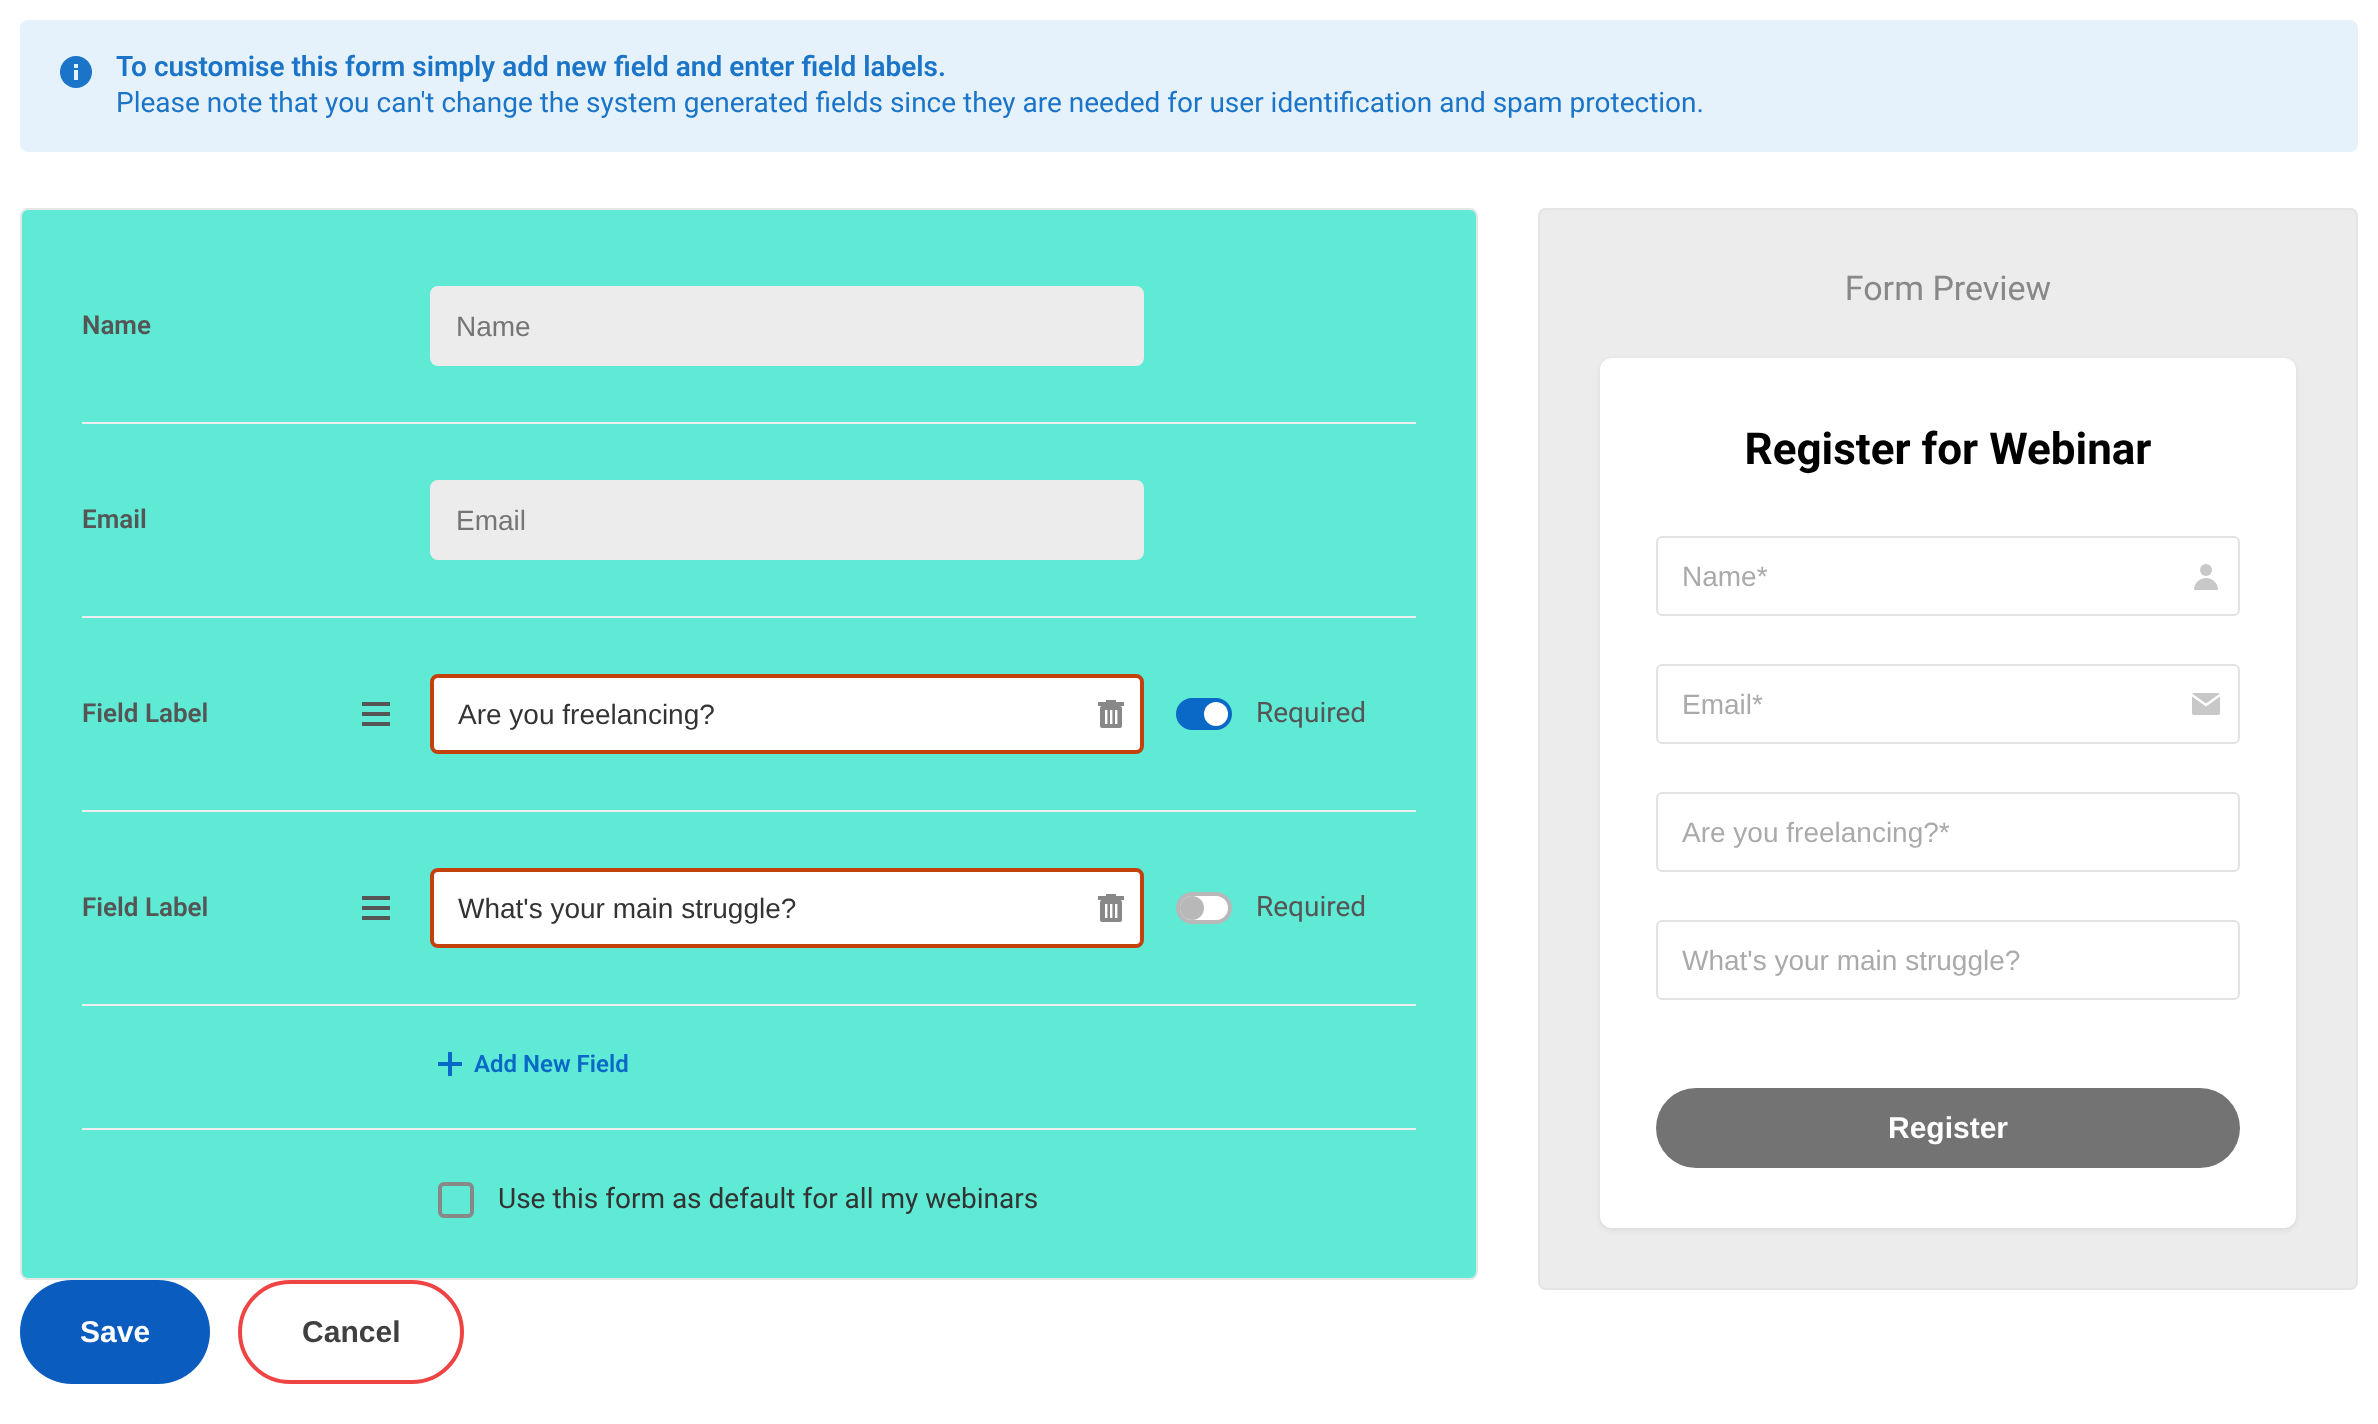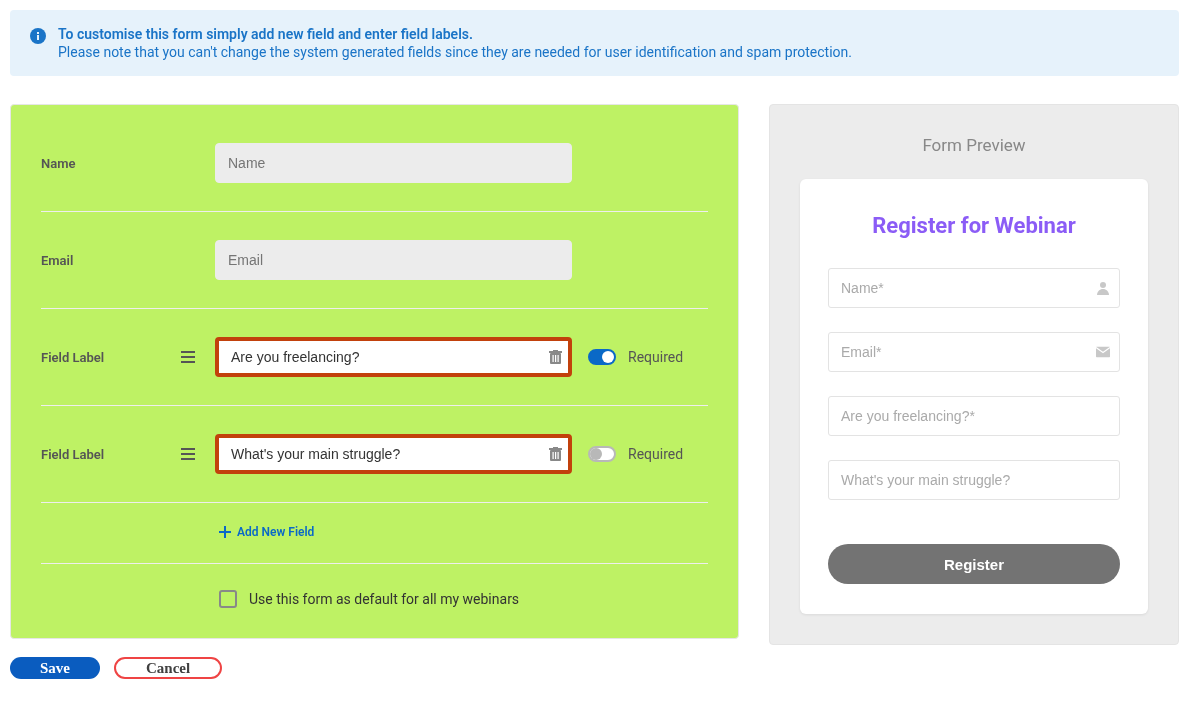--- a/index.html
+++ b/index.html
@@ -32,22 +32,21 @@
     gap: 30px;
     align-items: flex-start;
   }
   .left-col { flex: 1 1 auto; }
   .right-col { flex: 0 0 410px; }
 
   .editor-panel {
     border: 1px solid #e6e6e6;
     border-radius: 4px;
     padding: 30px 30px 30px 30px;
-    margin-bottom: 18px;
-    background:#bef264;
+    background:#5eead4;
   }
 
   .field-row {
     display: flex;
     align-items: center;
     gap: 16px;
     border-bottom: 1px solid #eee;
     padding: 28px 0;
   }
   .field-row:first-child { padding-top: 8px; }
@@ -55,21 +54,21 @@
     flex: 0 0 120px;
     color: #555;
     font-weight: 600;
     font-size: 13px;
   }
   .drag-col { flex: 0 0 22px; color: #555; display:flex; align-items:center; justify-content:center;}
   .input-col { flex: 1 1 auto; position: relative; }
   .input-col input[type="text"] {
     width: 100%;
     height: 40px;
-    border: 4px solid #c2410c;
+    border: 2px solid #c2410c;
     border-radius: 4px;
     padding: 0 38px 0 12px;
     font-size: 14px;
     color: #333;
   }
   .input-col.disabled input[type="text"] {
     background: #ececec;
     border: 1px solid #ececec;
     color: #999;
   }
@@ -143,27 +142,27 @@
   }
   .checkbox {
     width: 18px; height: 18px;
     border: 2px solid #888;
     border-radius: 3px;
     cursor: pointer;
   }
 
   .actions { display:flex; gap: 14px; }
   .btn {
-    height: 22px;
+    height: 52px;
     border-radius: 40px;
     padding: 0 30px;
     font-size: 15px;
     font-weight: 600;
     cursor: pointer;
-    display:inline-flex; align-items:center; justify-content:center;font-family:Liberation Serif, serif;
+    display:inline-flex; align-items:center; justify-content:center;
   }
   .btn-primary { background:#0a5cbf; color:#fff; border:none; }
   .btn-secondary { background:#fff; color:#404040; border:2px solid #ef4444; }
 
   
   .preview-panel {
     background: #ececec;
     border: 1px solid #e4e4e4;
     border-radius: 4px;
     padding: 30px;
@@ -179,21 +178,21 @@
     background: #fff;
     border-radius: 6px;
     padding: 34px 28px 30px 28px;
     box-shadow: 0 1px 3px rgba(0,0,0,.08);
   }
   .preview-card h2 {
     text-align: center;
     margin: 0 0 30px 0;
     font-size: 22px;
     font-weight: 700;
-    color: #8b5cf6;
+    color: #000000;
   }
   .preview-field {
     position: relative;
     margin-bottom: 24px;
   }
   .preview-field input {
     width: 100%;
     height: 40px;
     border: 1px solid #e3e3e3;
     border-radius: 3px;

